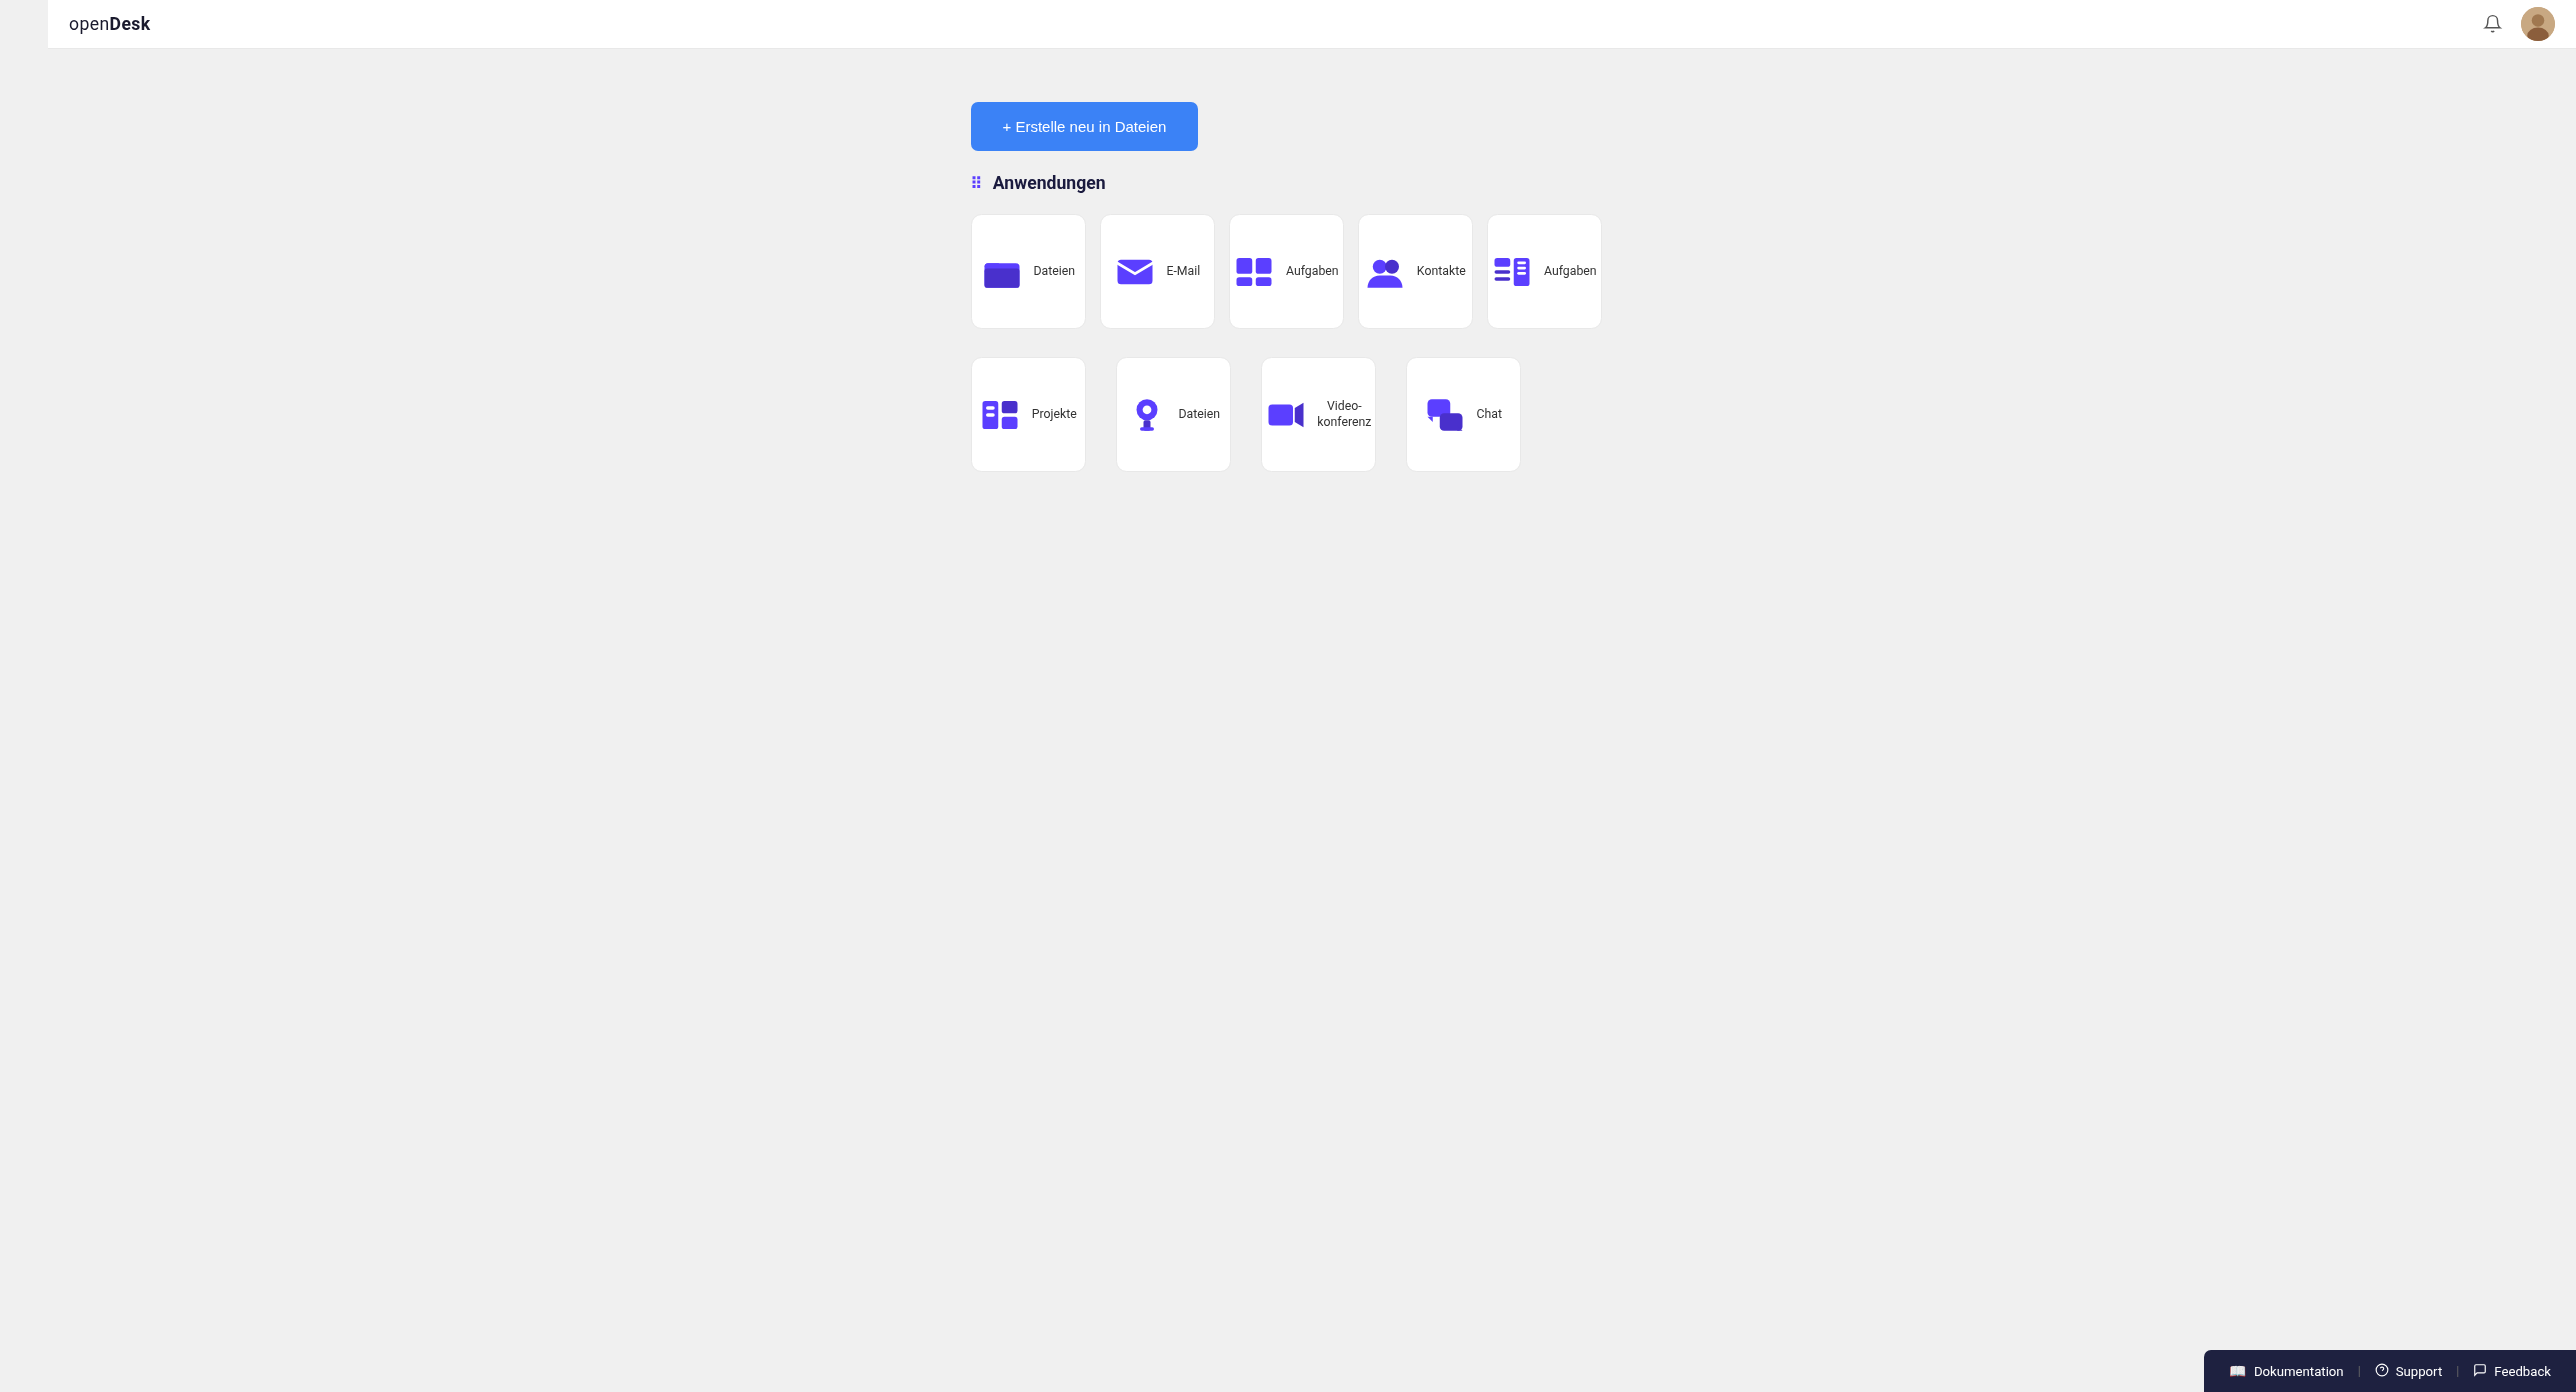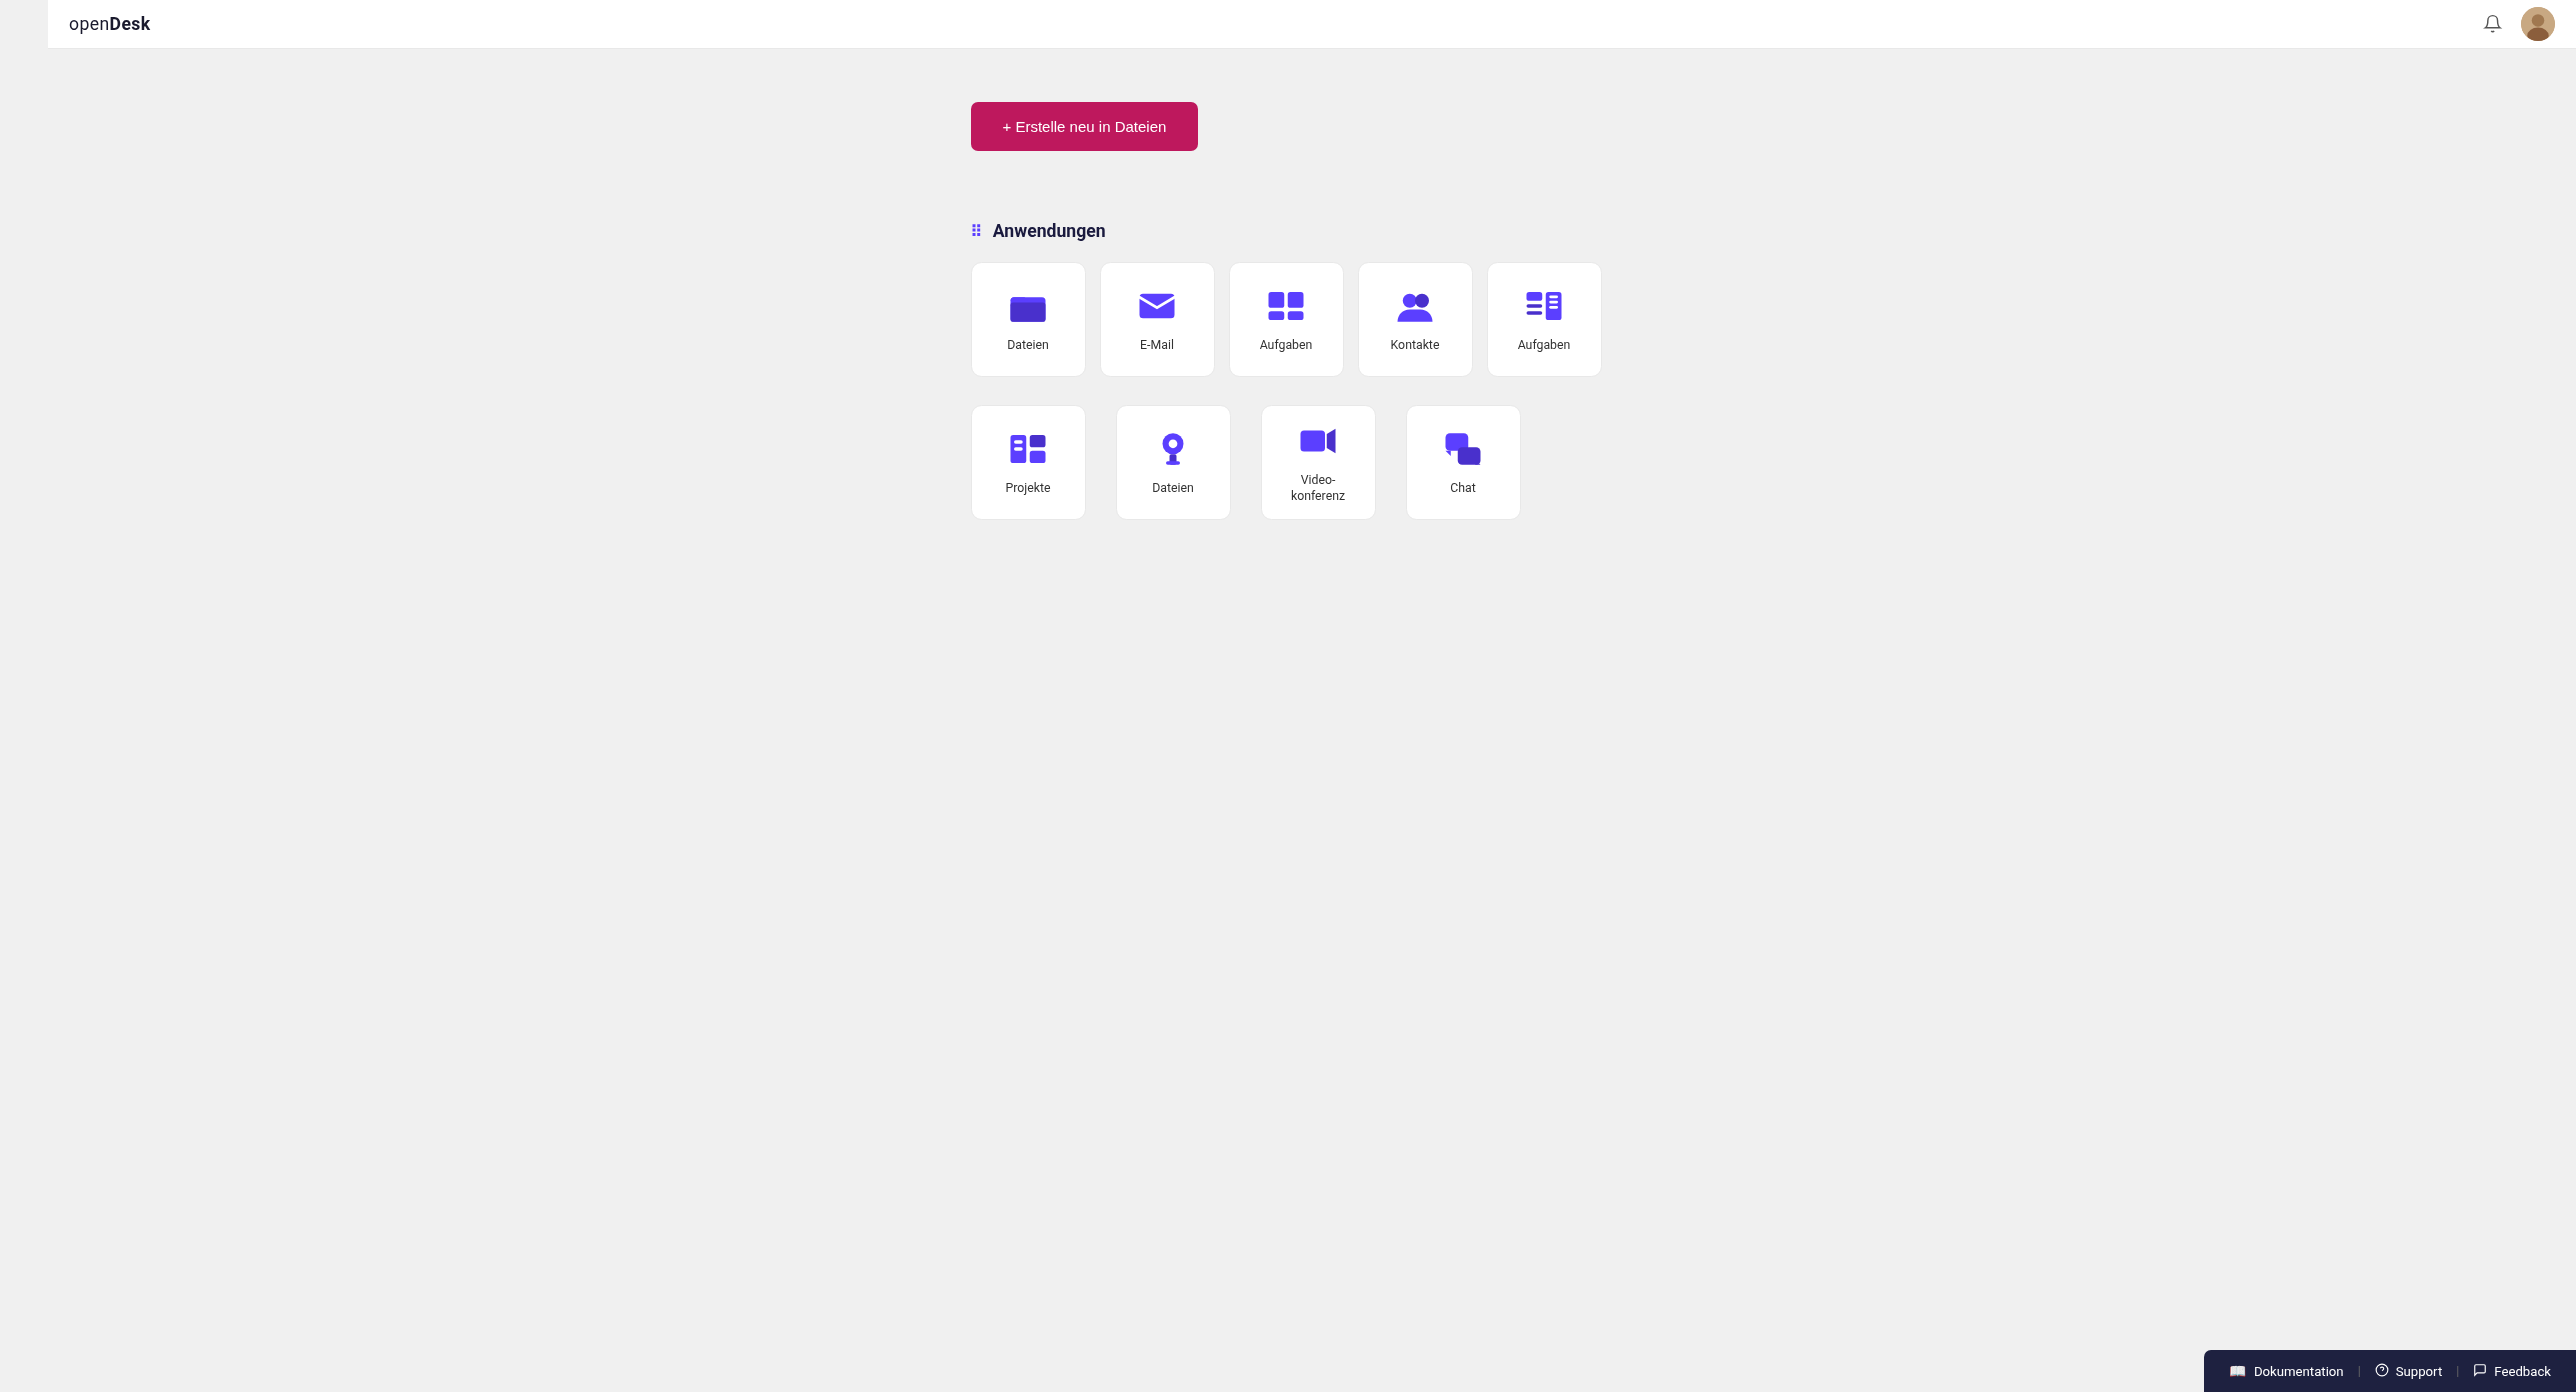--- a/index.html
+++ b/index.html
@@ -91,32 +91,32 @@
     .greeting {
       font-size: 42px;
       font-weight: 800;
       color: #1a1a3e;
       line-height: 1.15;
       margin-bottom: 42px;
     }
 
     
     .create-button {
-      background-color: #be185d;
+      background-color: #3b82f6;
       color: white;
       border: none;
       border-radius: 7px;
       padding: 16px 32px;
       font-size: 15px;
       font-weight: 500;
       cursor: pointer;
       display: inline-flex;
       align-items: center;
       gap: 7px;
-      margin-bottom: 70px;
+      margin-bottom: 22px;
       transition: background-color 0.2s;
     }
 
     
     .section-title {
       display: flex;
       align-items: center;
       gap: 8.8px;
       font-size: 17.6px;
       font-weight: 700;
@@ -137,21 +137,21 @@
       grid-template-rows: auto auto;
       gap: 14px;
     }
 
     .app-card {
       background: #ffffff;
       border-radius: 10.6px;
       width: 115px;
       height: 115px;
       display: flex;
-      flex-direction: column;
+      flex-direction: row;
       align-items: center;
       justify-content: center;
       gap: 10.6px;
       cursor: pointer;
       transition: box-shadow 0.2s;
       border: 0.9px solid #e8e8e8;
     }
 
     .app-icon {
       width: 42px;

